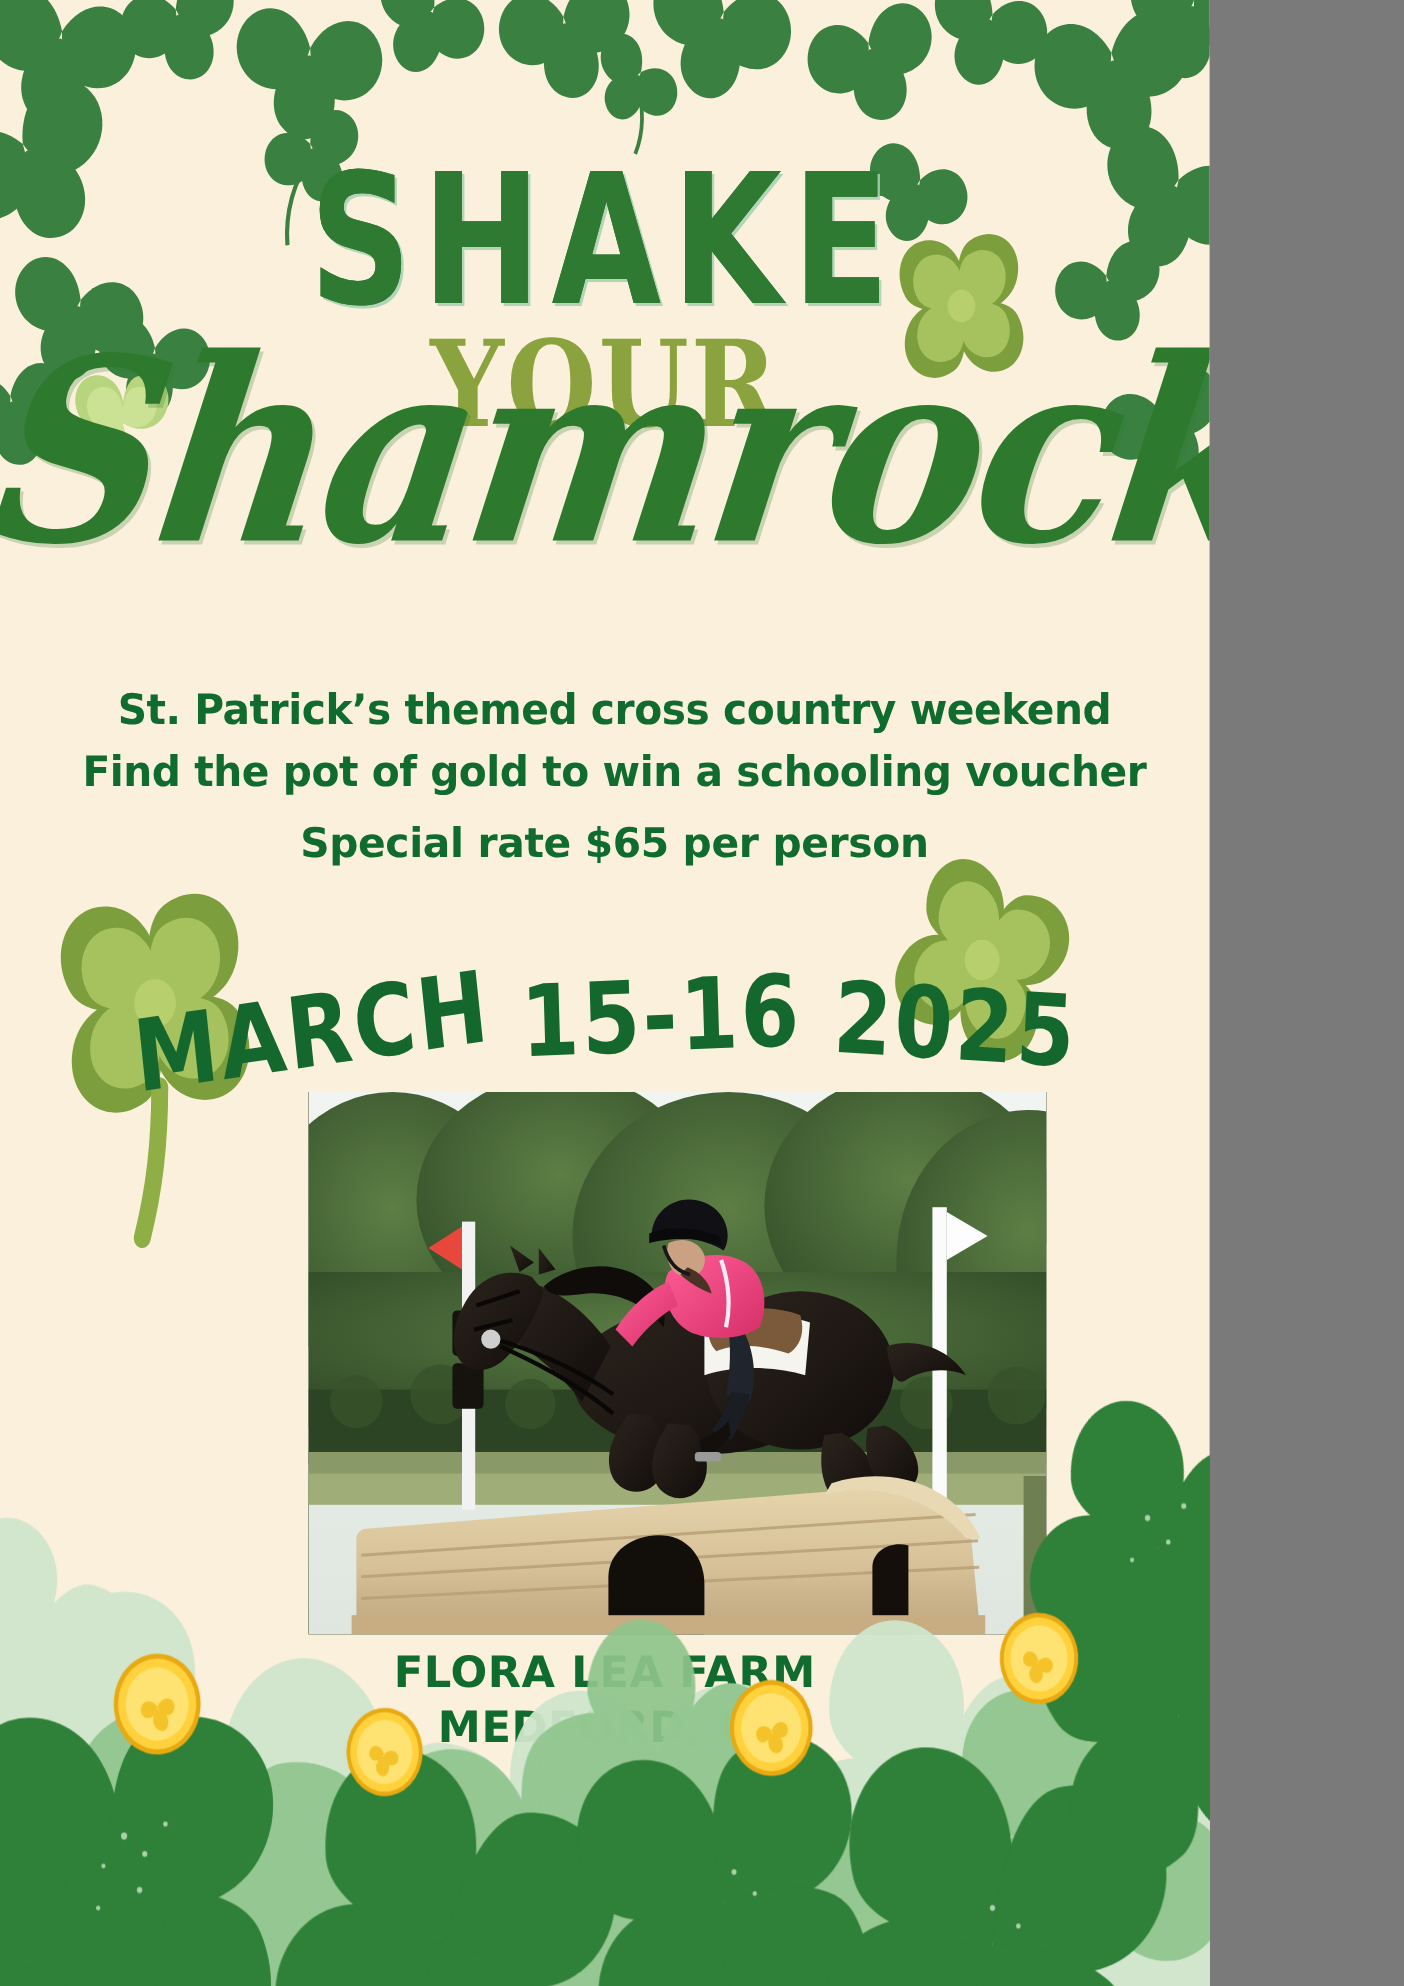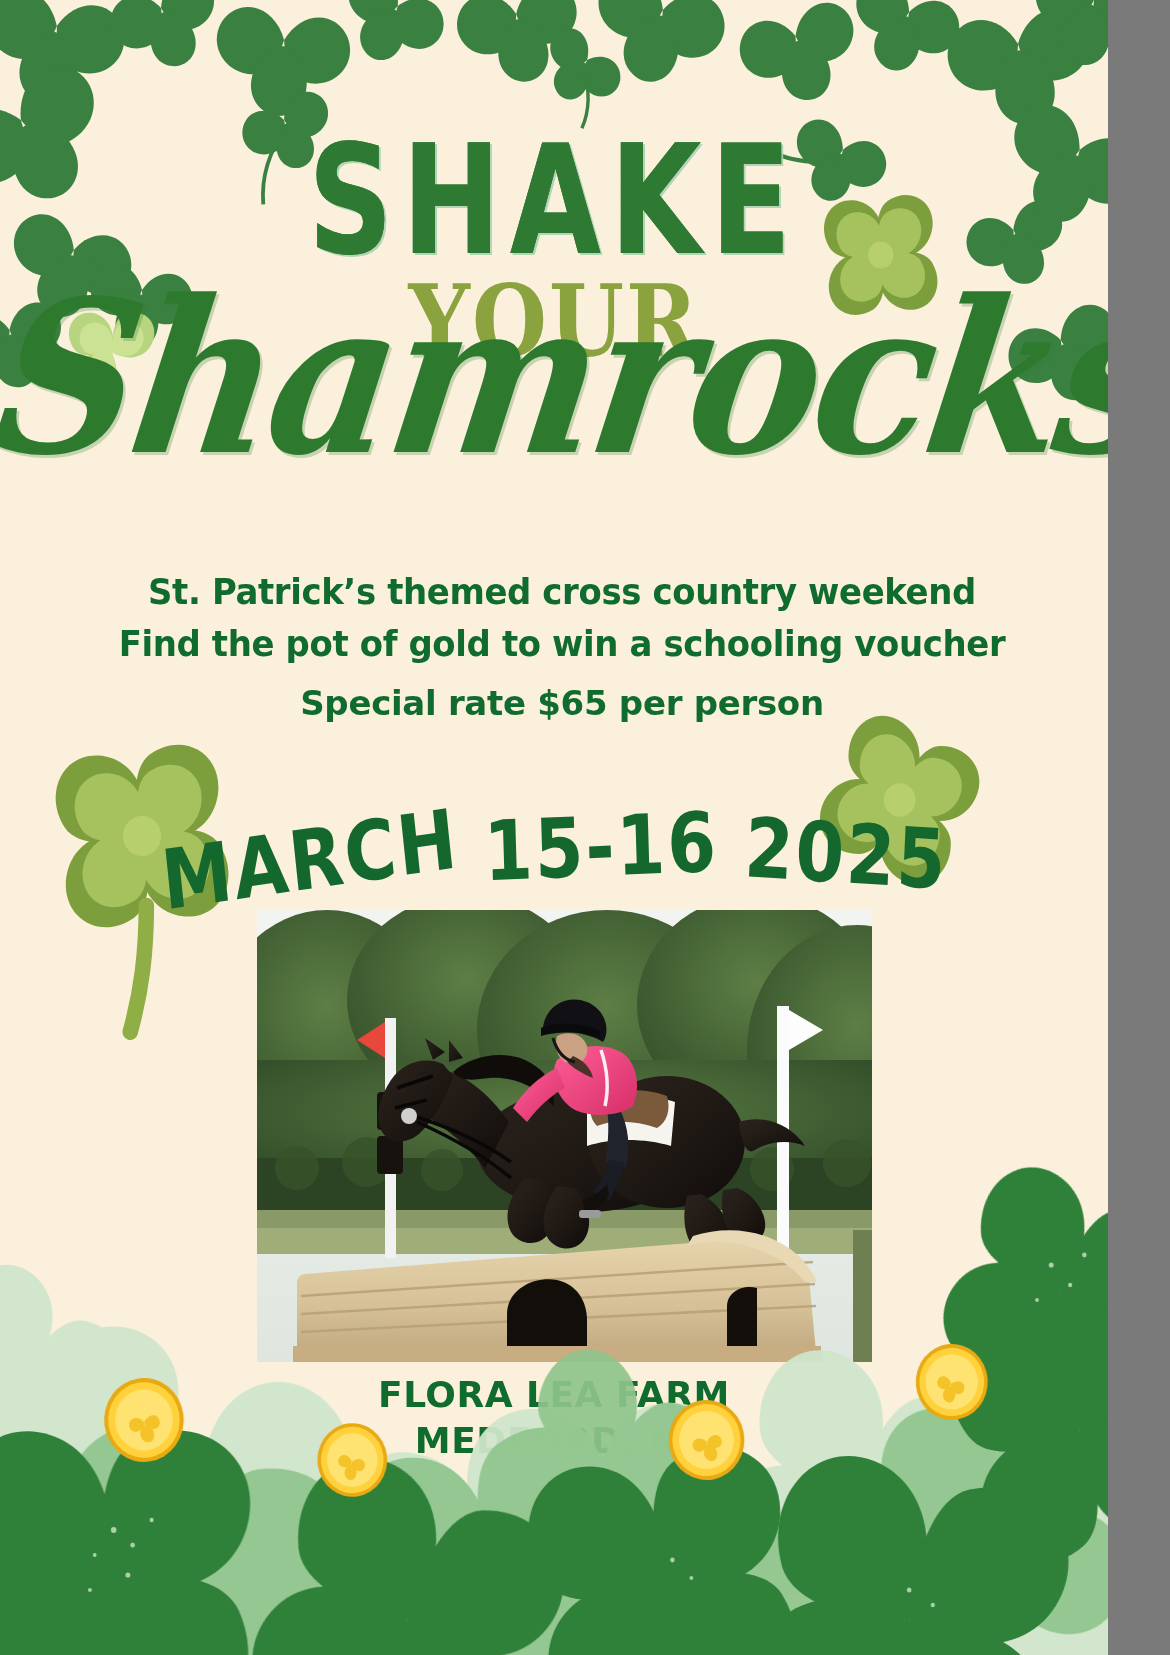--- a/index.html
+++ b/index.html
@@ -2,21 +2,21 @@
 <html><head>
 <meta charset="utf-8">
 <style>
   html, body {
     margin: 0;
     padding: 0;
     background: #7a7a7a;
   }
   #poster {
     position: relative;
-    width: 1108px;
+    width: 1008px;
     height: 1655px;
     overflow: hidden;
     background: #fbf0dc;
     font-family: "Liberation Sans", sans-serif;
   }
   .layer {
     position: absolute;
     inset: 0;
     pointer-events: none;
   }

